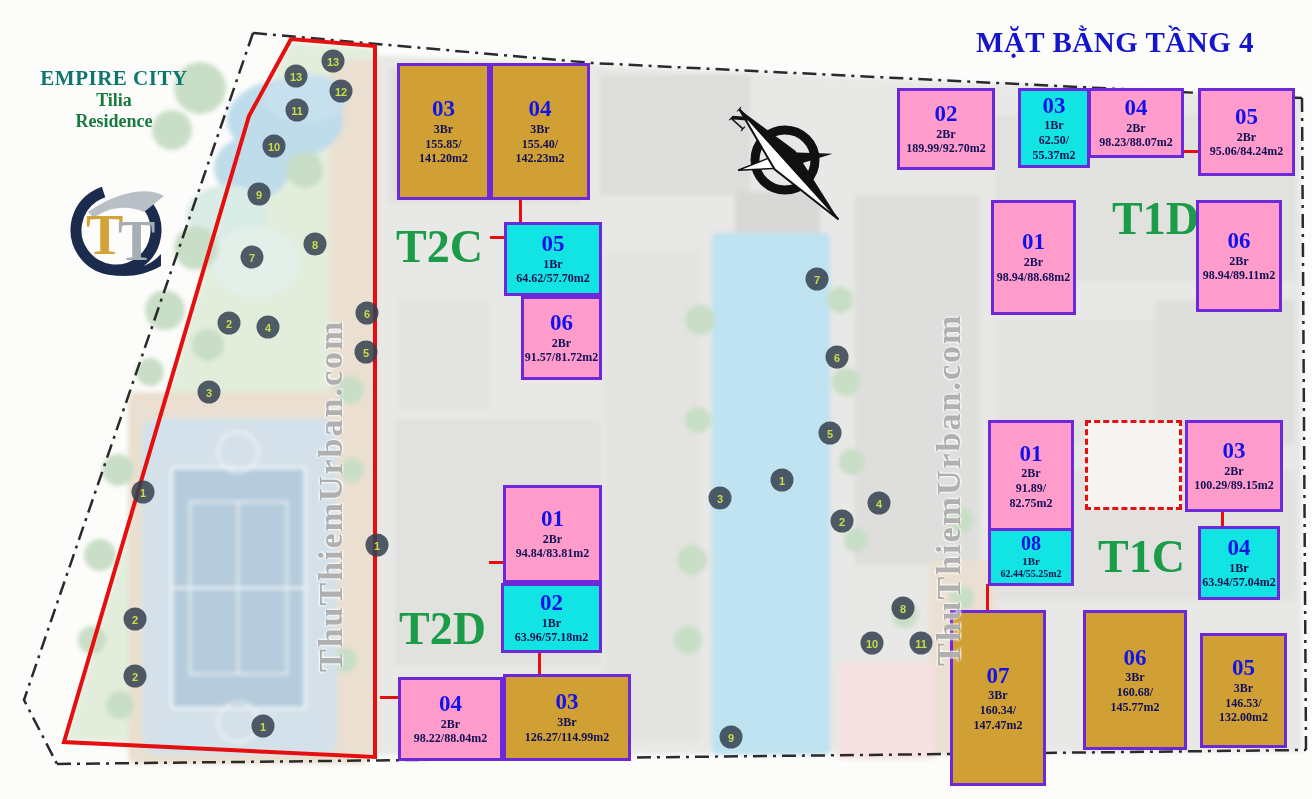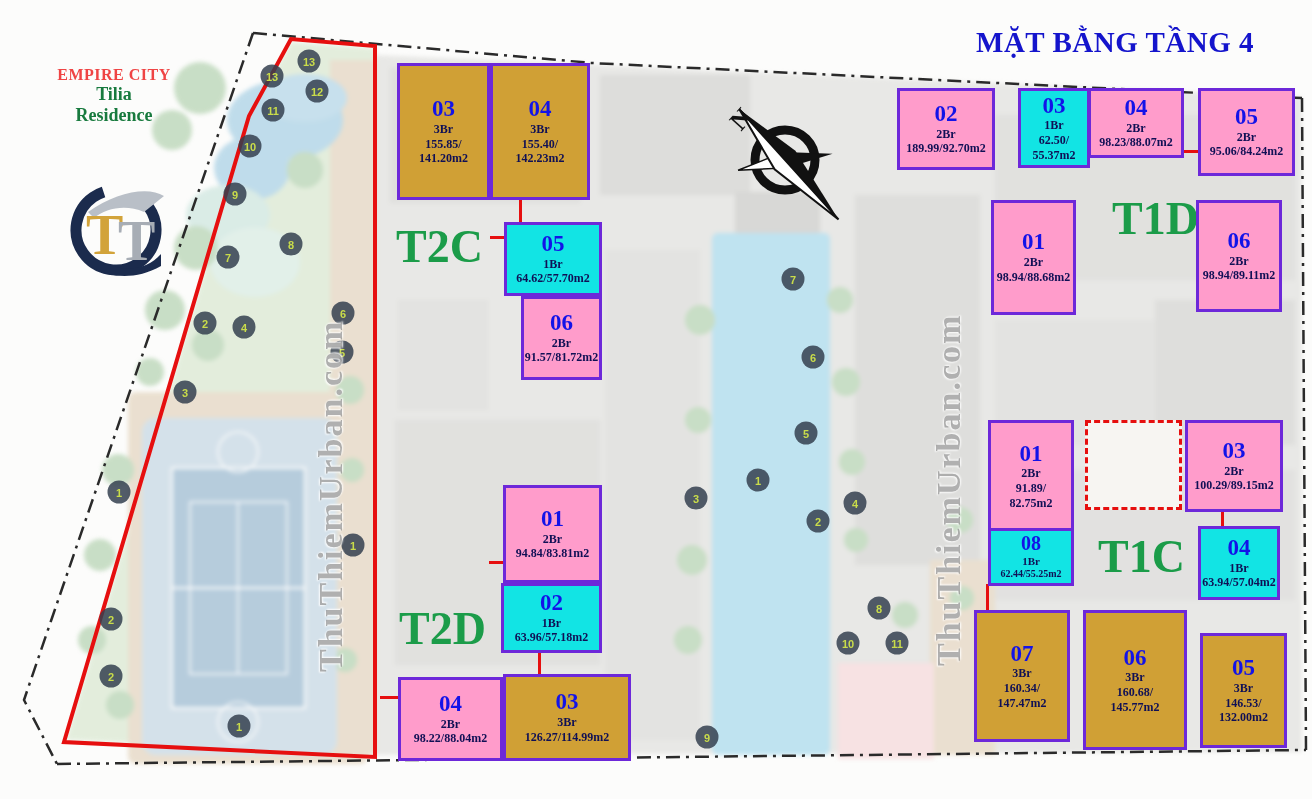--- a/index.html
+++ b/index.html
@@ -2,42 +2,42 @@
 <html><head>
 <meta charset="utf-8">
 <style>
   html,body{margin:0;padding:0;background:#ffffff;}
   .canvas{position:relative;width:1312px;height:799px;background:#fcfcfb;overflow:hidden;
           font-family:"Liberation Serif","DejaVu Serif",serif;}
   svg.layer{position:absolute;left:0;top:0;}
   .siteplan{filter:blur(2px);opacity:.55;}
   
   .brand{position:absolute;left:10px;top:66px;width:208px;text-align:center;line-height:1.15;}
-  .brand .l1{font-size:16px;font-weight:bold;color:#ef4444;letter-spacing:.5px;}
+  .brand .l1{font-size:21px;font-weight:bold;color:#0f766e;letter-spacing:.5px;}
   .brand .l2,.brand .l3{font-size:18px;font-weight:bold;color:#187a3e;}
   .logo{position:absolute;left:66px;top:176px;}
   
   .title{position:absolute;left:948px;top:26px;width:334px;text-align:center;
          font-size:29px;font-weight:bold;color:#1414cc;letter-spacing:.5px;}
   
   .blklabel{position:absolute;font-size:46px;font-weight:bold;color:#1b9c49;line-height:1;}
   
   .unit{position:absolute;border:3px solid #6d28d9;box-sizing:border-box;display:flex;
         flex-direction:column;align-items:center;justify-content:center;text-align:center;
         font-weight:bold;}
   .unit .num{font-size:23px;color:#1313e8;line-height:1.08;}
   .unit .ln{font-size:12px;color:#101055;line-height:1.22;}
   .c-pink{background:#ff9ccb;} .c-cyan{background:#12e4e4;} .c-gold{background:#d0a035;}
   .empty-unit{position:absolute;border:3px dashed #e60f0f;background:#f7f5f2;box-sizing:border-box;}
   .stub{position:absolute;background:#e60f0f;}
   
   .mk{position:absolute;width:23px;height:23px;border-radius:50%;background:rgba(52,63,79,.85);
       color:#c9dc4a;font-family:"Liberation Sans","DejaVu Sans",sans-serif;font-weight:bold;
       font-size:11px;display:flex;align-items:center;justify-content:center;
-      transform:translate(-50%,-50%);}
+      transform:translate(-50%,-50%);margin-left:24px;}
   
   .wm{position:absolute;writing-mode:vertical-rl;transform:rotate(180deg);height:380px;
       font-size:34px;font-weight:bold;letter-spacing:2px;color:rgba(128,128,128,.62);
       text-shadow:1px 1px 2px rgba(255,255,255,.95),-1px -1px 2px rgba(255,255,255,.95);}
 </style>
 </head>
 <body>
 
 <div class="canvas">
 
@@ -242,21 +242,21 @@
   <div class="unit c-cyan" style="left:988px;top:528px;width:86px;height:58px;">
     <div class="num" style="font-size:20px;">08</div>
     <div class="ln" style="font-size:11px;">1Br</div>
     <div class="ln" style="font-size:10px;">62.44/55.25m2</div>
   </div>
   <div class="unit c-cyan" style="left:1198px;top:526px;width:82px;height:74px;">
     <div class="num">04</div>
     <div class="ln">1Br</div>
     <div class="ln">63.94/57.04m2</div>
   </div>
-  <div class="unit c-gold" style="left:974px;top:610px;width:96px;height:132px;">
+  <div class="unit c-gold" style="left:950px;top:610px;width:96px;height:176px;">
     <div class="num">07</div>
     <div class="ln">3Br</div>
     <div class="ln">160.34/</div>
     <div class="ln">147.47m2</div>
   </div>
   <div class="unit c-gold" style="left:1083px;top:610px;width:104px;height:140px;">
     <div class="num">06</div>
     <div class="ln">3Br</div>
     <div class="ln">160.68/</div>
     <div class="ln">145.77m2</div>

